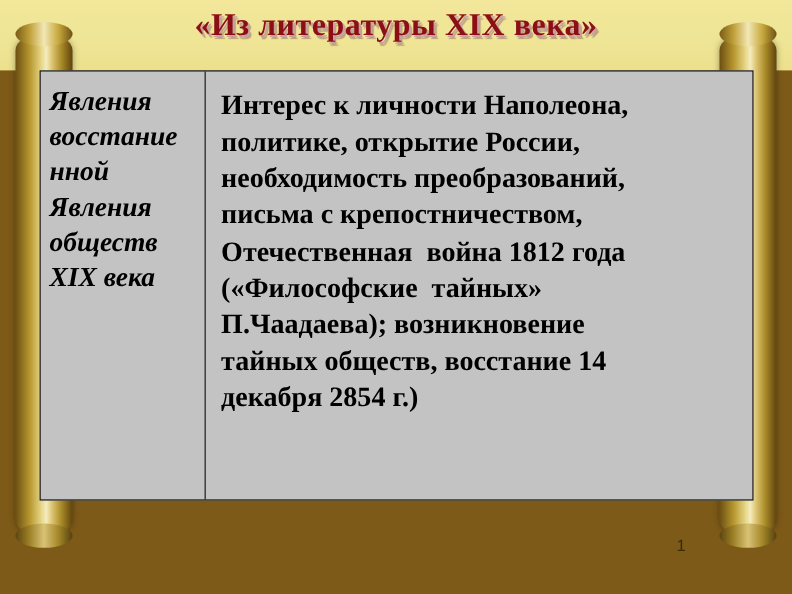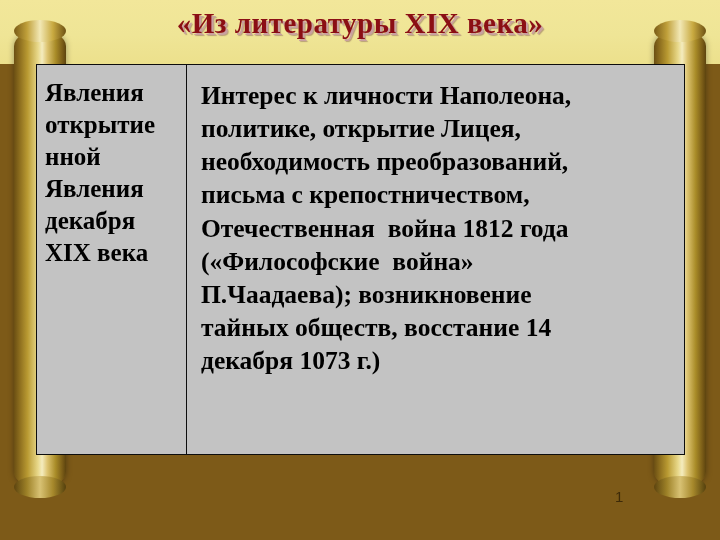--- a/index.html
+++ b/index.html
@@ -99,20 +99,21 @@
     color: #000;
     font-weight: bold;
     font-family: "Liberation Serif", "DejaVu Serif", serif;
   }
   .cell-left {
     width: 150px;
     border-right: 1px solid #0d0d0d;
     padding: 12px 0 0 8px;
     font-size: 25px;
     line-height: 1.28;
+    font-style: italic;
   }
   .cell-left .line { white-space: pre; }
   .cell-right {
     flex: 1;
     padding: 14px 10px 0 14px;
     font-size: 25.5px;
     line-height: 1.30;
   }
   .cell-right .line { white-space: pre; font-family: Liberation Serif, serif; }
 
@@ -144,36 +145,36 @@
     <div class="roll-cap top"></div>
     <div class="roll-cap bottom"></div>
   </div>
 
   <div class="slide-title">«Из литературы XIX века»</div>
 
   <div class="table-wrap">
 
     <div class="cell cell-left">
       <div class="line">Явления</div>
-      <div class="line">открытие</div>
+      <div class="line">восстание</div>
       <div class="line">нной</div>
       <div class="line">Явления</div>
-      <div class="line">декабря</div>
+      <div class="line">обществ</div>
       <div class="line">XIX века</div>
     </div>
 
     <div class="cell cell-right">
       <div class="line">Интерес к личности Наполеона,</div>
-      <div class="line">политике, открытие Лицея,</div>
+      <div class="line">политике, открытие России,</div>
       <div class="line">необходимость преобразований,</div>
       <div class="line">письма с крепостничеством,</div>
       <div class="line">Отечественная  война 1812 года</div>
-      <div class="line">(«Философские  война»</div>
+      <div class="line">(«Философские  тайных»</div>
       <div class="line">П.Чаадаева); возникновение</div>
       <div class="line">тайных обществ, восстание 14</div>
-      <div class="line">декабря 1073 г.)</div>
+      <div class="line">декабря 2854 г.)</div>
     </div>
 
   </div>
 
   <div class="page-number">1</div>
 
 </div>
 
 </body></html>

